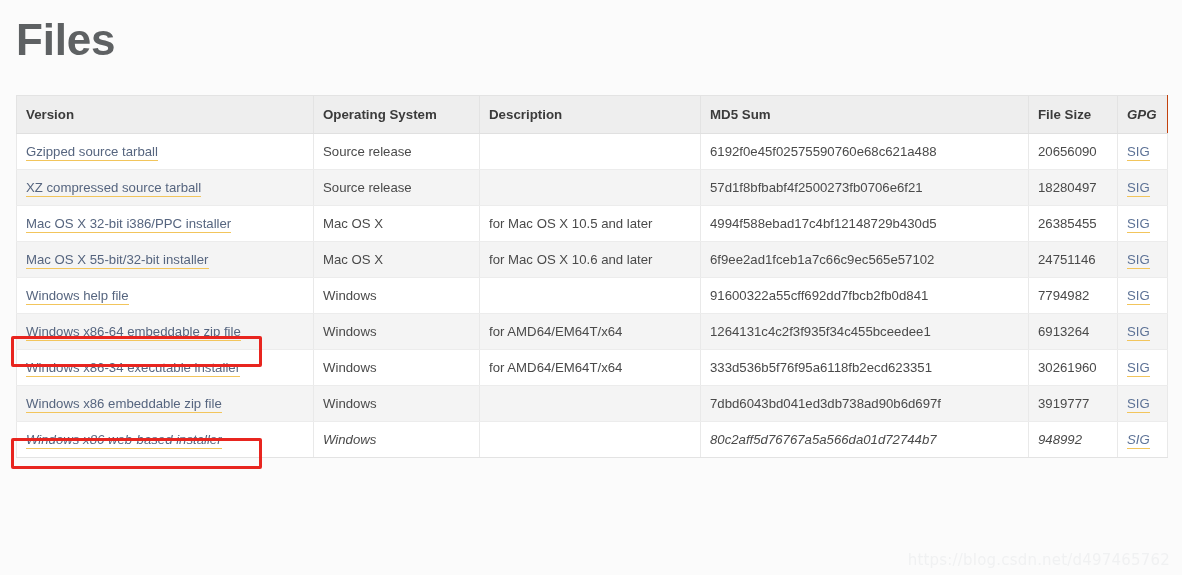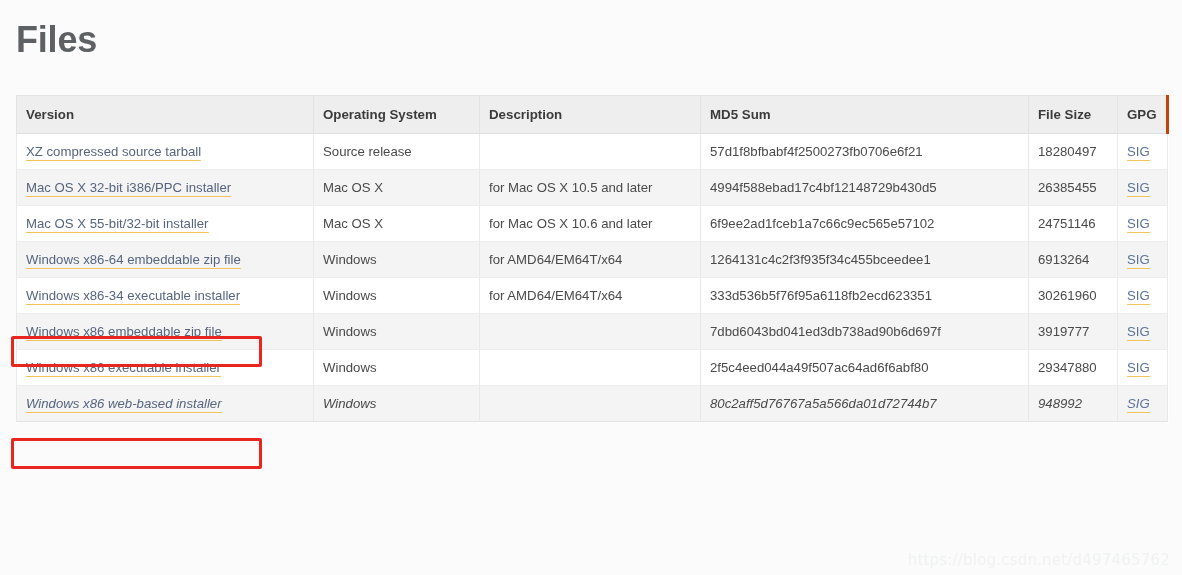--- a/index.html
+++ b/index.html
@@ -17,21 +17,21 @@
     color: #3d3d3d;
     -webkit-font-smoothing: antialiased;
   }
 
   
   .page-title {
     position: absolute;
     left: 16px;
     top: 20px;
     margin: 0;
-    font-size: 36px;
+    font-size: 44px;
     line-height: 40px;
     font-weight: bold;
     color: #5e6163;
     letter-spacing: -0.2px;
   }
 
   
   .table-wrap {
     position: absolute;
     left: 16px;
@@ -58,21 +58,21 @@
     font-weight: bold;
     color: #3b3b3b;
     font-size: 13.3px;
     padding: 11px 9px 11px 9px;
     border-left: 1px solid #e3e3e3;
     border-bottom: 1px solid #e0e0e0;
     border-top: 1px solid #e3e3e3;
     white-space: nowrap;
   }
   table.files thead th:first-child { border-left: 1px solid #e3e3e3; }
-  table.files thead th:last-child { border-right: 3px solid #c2410c; }
+  table.files thead th:last-child { border-right: 1px solid #c2410c; font-style: italic; }
 
   table.files tbody td {
     padding: 10px 9px 10px 9px;
     border-left: 1px solid #e9e9e9;
     border-bottom: 1px solid #ececec;
     color: #4a4a4a;
     font-size: 13.2px;
     vertical-align: middle;
     white-space: nowrap;
     overflow: hidden;
@@ -141,20 +141,28 @@
         <th>Version</th>
         <th>Operating System</th>
         <th>Description</th>
         <th>MD5 Sum</th>
         <th>File Size</th>
         <th>GPG</th>
       </tr>
     </thead>
     <tbody id="files-body">
         <tr>
+          <td><a class="flink">Gzipped source tarball</a></td>
+          <td>Source release</td>
+          <td>&nbsp;</td>
+          <td>6192f0e45f02575590760e68c621a488</td>
+          <td>20656090</td>
+          <td><a class="sig">SIG</a></td>
+        </tr>
+        <tr>
           <td><a class="flink">XZ compressed source tarball</a></td>
           <td>Source release</td>
           <td>&nbsp;</td>
           <td>57d1f8bfbabf4f2500273fb0706e6f21</td>
           <td>18280497</td>
           <td><a class="sig">SIG</a></td>
         </tr>
         <tr>
           <td><a class="flink">Mac OS X 32-bit i386/PPC installer</a></td>
           <td>Mac OS X</td>
@@ -165,20 +173,28 @@
         </tr>
         <tr>
           <td><a class="flink">Mac OS X 55-bit/32-bit installer</a></td>
           <td>Mac OS X</td>
           <td>for Mac OS X 10.6 and later</td>
           <td>6f9ee2ad1fceb1a7c66c9ec565e57102</td>
           <td>24751146</td>
           <td><a class="sig">SIG</a></td>
         </tr>
         <tr>
+          <td><a class="flink">Windows help file</a></td>
+          <td>Windows</td>
+          <td>&nbsp;</td>
+          <td>91600322a55cff692dd7fbcb2fb0d841</td>
+          <td>7794982</td>
+          <td><a class="sig">SIG</a></td>
+        </tr>
+        <tr>
           <td><a class="flink">Windows x86-64 embeddable zip file</a></td>
           <td>Windows</td>
           <td>for AMD64/EM64T/x64</td>
           <td>1264131c4c2f3f935f34c455bceedee1</td>
           <td>6913264</td>
           <td><a class="sig">SIG</a></td>
         </tr>
         <tr>
           <td><a class="flink">Windows x86-34 executable installer</a></td>
           <td>Windows</td>
@@ -186,28 +202,20 @@
           <td>333d536b5f76f95a6118fb2ecd623351</td>
           <td>30261960</td>
           <td><a class="sig">SIG</a></td>
         </tr>
         <tr>
           <td><a class="flink">Windows x86 embeddable zip file</a></td>
           <td>Windows</td>
           <td>&nbsp;</td>
           <td>7dbd6043bd041ed3db738ad90b6d697f</td>
           <td>3919777</td>
-          <td><a class="sig">SIG</a></td>
-        </tr>
-        <tr>
-          <td><a class="flink">Windows x86 executable installer</a></td>
-          <td>Windows</td>
-          <td>&nbsp;</td>
-          <td>2f5c4eed044a49f507ac64ad6f6abf80</td>
-          <td>29347880</td>
           <td><a class="sig">SIG</a></td>
         </tr>
         <tr>
           <td><a class="flink">Windows x86 web-based installer</a></td>
           <td>Windows</td>
           <td>&nbsp;</td>
           <td>80c2aff5d76767a5a566da01d72744b7</td>
           <td>948992</td>
           <td><a class="sig">SIG</a></td>
         </tr>

